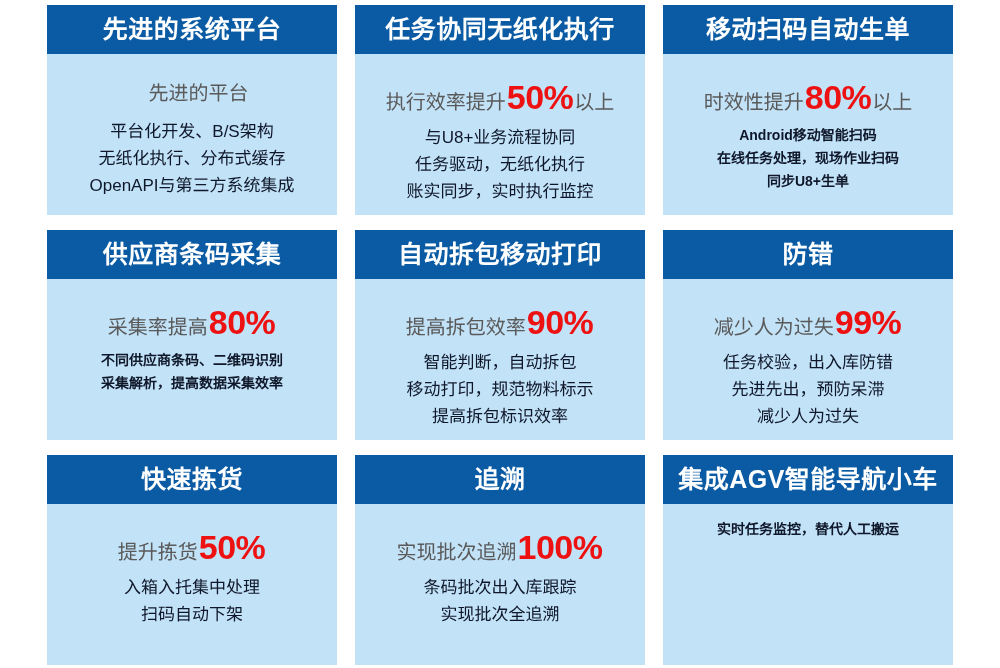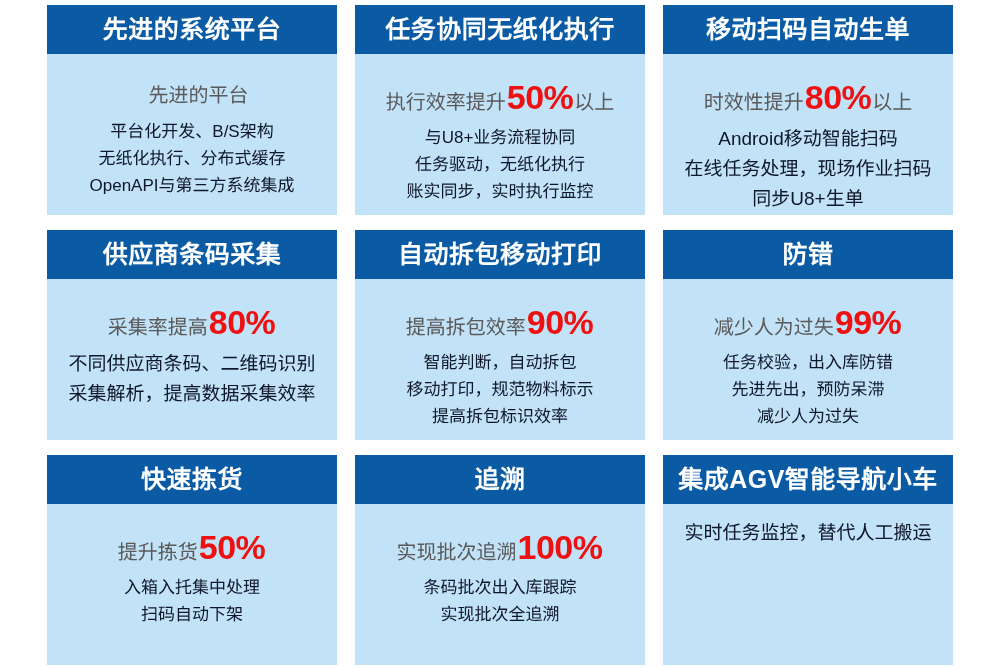--- a/index.html
+++ b/index.html
@@ -73,20 +73,21 @@
     color: #5a5a5a;
     white-space: nowrap;
     display: flex;
     align-items: baseline;
     justify-content: center;
     margin: 10px 0 12px 0;
   }
   .headline.no-metric {
     font-size: 19px;
     margin: 14px 0 14px 13px;
+    font-family: Liberation Mono, monospace;
   }
   .headline .metric {
     color: #ee1111;
     font-size: 34px;
     font-weight: bold;
     line-height: 1;
     padding: 0 1px;
     letter-spacing: -0.5px;
   }
   .headline .lead,
@@ -102,21 +103,21 @@
     font-size: 17px;
     line-height: 1.42;
     color: #0f172a;
     white-space: nowrap;
   }
   .detail-lines .detail-line {
     display: block;
   }
 
   
-  .card--wide .detail-lines { font-size: 19px; }
+  .card--wide .detail-lines { font-size: 14px; font-weight: bold; }
 </style>
 </head>
 <body>
 
 <div class="grid">
     <div class="card">
       <div class="card-header">先进的系统平台</div>
       <div class="card-body">
         <div class="headline no-metric">
           <span class="lead">先进的平台</span>

